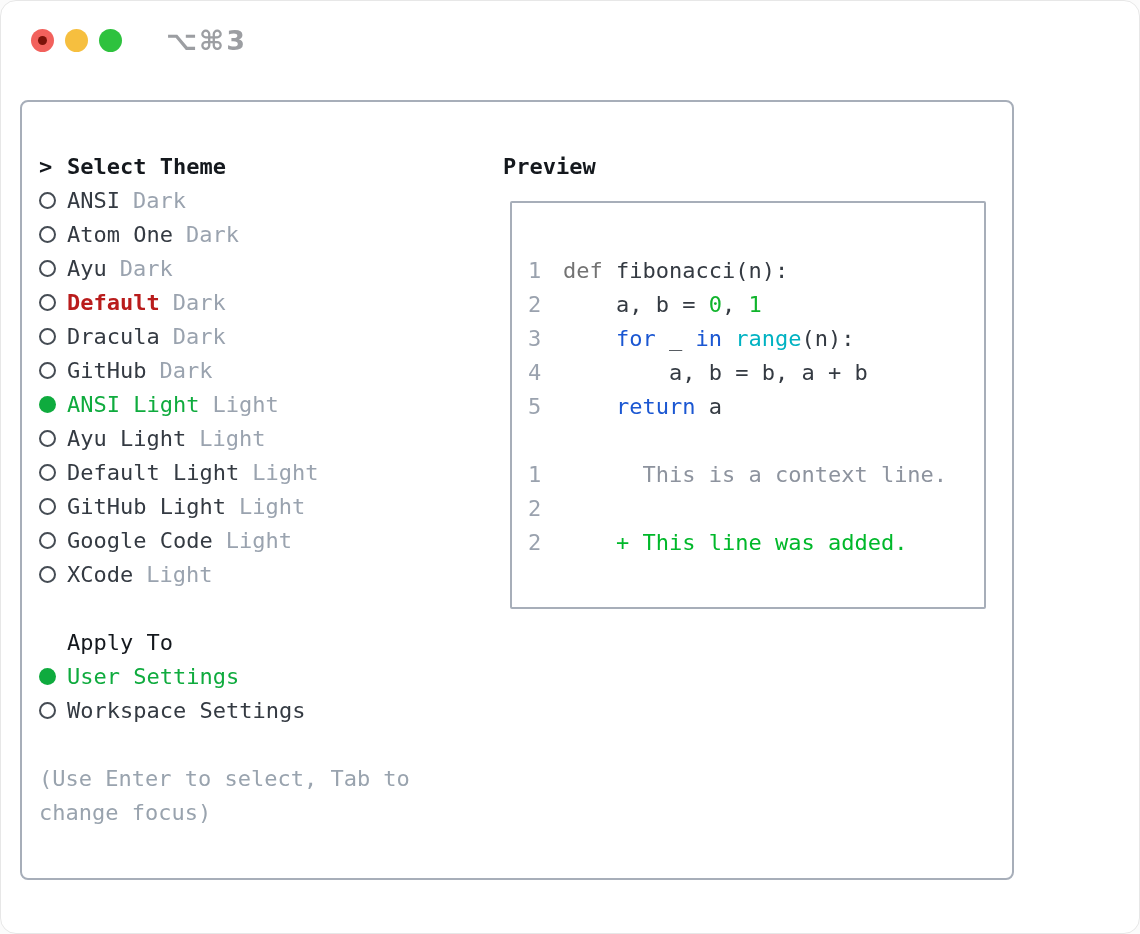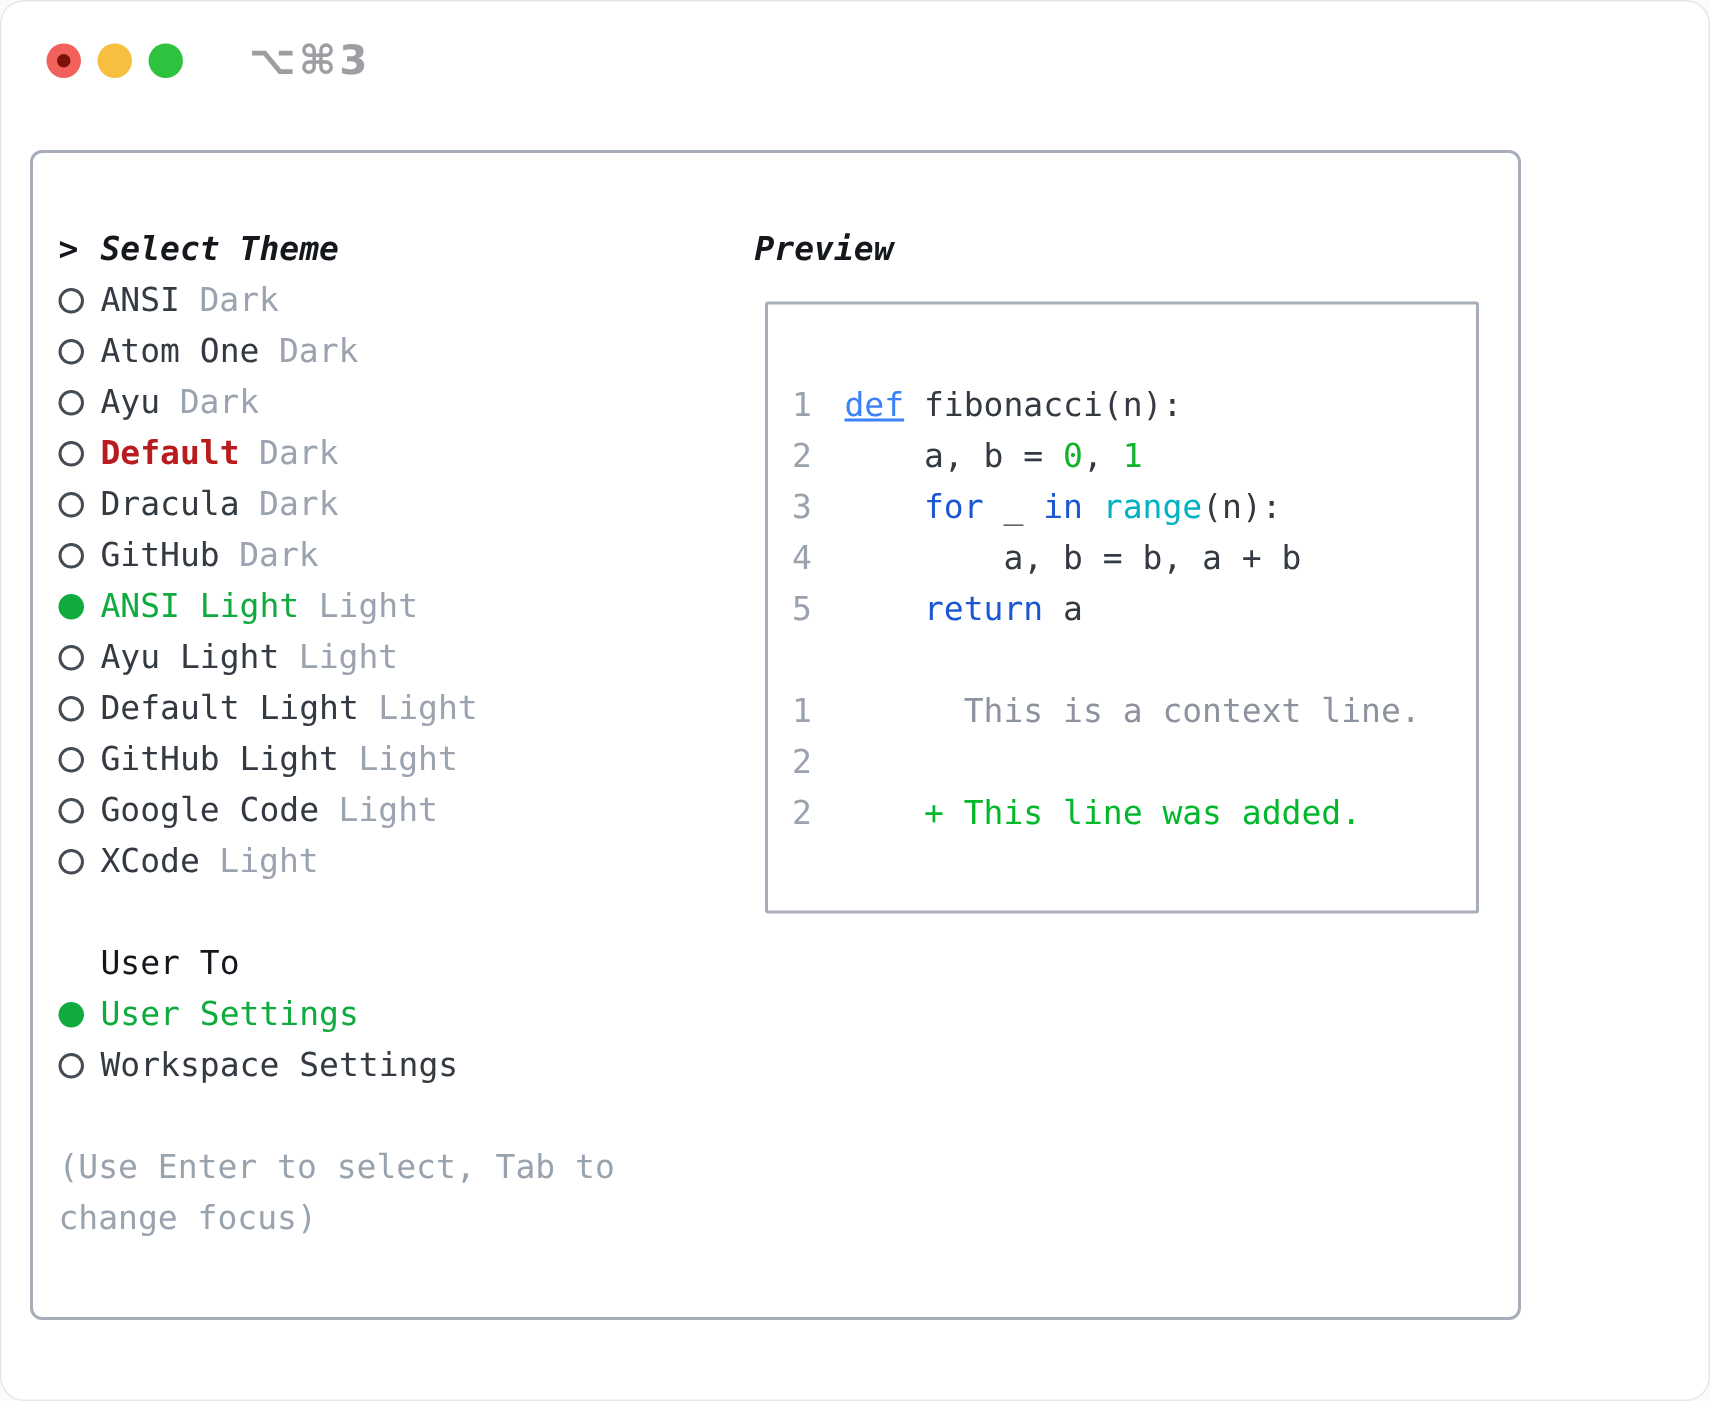--- a/index.html
+++ b/index.html
@@ -15,21 +15,21 @@
   .dot.yellow{background:#f6bf3f;}
   .dot.green{background:#2ec23e;}
   .dot-inner{width:9px;height:9px;border-radius:50%;background:#7c1209;}
   .wtitle{margin-left:33px;font-family:"DejaVu Sans",sans-serif;font-weight:bold;font-size:27px;color:#9c9ea2;letter-spacing:2px;}
   
   .panel{position:absolute;left:19px;top:99px;width:994px;height:780px;border:2px solid #a7aeb9;border-radius:8px;box-sizing:border-box;background:#fff;}
   .row{display:flex;align-items:center;height:34px;font-size:22px;white-space:pre;}
   .bullet{width:28px;display:flex;align-items:center;flex:0 0 auto;}
   .circle{width:17px;height:17px;border-radius:50%;border:2.5px solid #454c54;box-sizing:border-box;}
   .circle.filled{border:none;}
-  .hdr{font-weight:bold;color:#14181d;font-style:italic;}
+  .hdr{font-weight:bold;color:#14181d;}
   .chev{font-weight:bold;color:#14181d;font-size:22px;}
   .applyhdr{color:#14181d;}
   .suffix{margin-left:13px;}
   .left-col{position:absolute;left:17px;top:47px;}
   .hint-line{color:#99a3ae;}
   
   .preview-title{position:absolute;left:481px;top:47px;}
   .preview-box{position:absolute;left:488px;top:99px;width:476px;height:408px;border:2px solid #a7aeb9;border-radius:2px;box-sizing:border-box;padding:50px 10px 0 16px;overflow:hidden;}
   .cline{display:flex;align-items:center;height:34px;font-size:22px;white-space:pre;}
   .lineno{width:20px;margin-right:15px;flex:0 0 auto;}
@@ -69,21 +69,21 @@
           <div class="row"><span class="bullet"><span class="circle"></span></span><span style="color: rgb(52, 58, 66);">Default Light</span><span class="suffix" style="color: rgb(154, 163, 175);">Light</span></div>
           <div class="row"><span class="bullet"><span class="circle"></span></span><span style="color: rgb(52, 58, 66);">GitHub Light</span><span class="suffix" style="color: rgb(154, 163, 175);">Light</span></div>
           <div class="row"><span class="bullet"><span class="circle"></span></span><span style="color: rgb(52, 58, 66);">Google Code</span><span class="suffix" style="color: rgb(154, 163, 175);">Light</span></div>
           <div class="row"><span class="bullet"><span class="circle"></span></span><span style="color: rgb(52, 58, 66);">XCode</span><span class="suffix" style="color: rgb(154, 163, 175);">Light</span></div>
         </div>
 
       <div class="row"></div>
 
       <div class="row">
         <span class="bullet"></span>
-        <span class="applyhdr">User To</span>
+        <span class="applyhdr">Apply To</span>
       </div>
 
       <div>
           <div class="row"><span class="bullet"><span class="circle filled" style="background: rgb(15, 171, 62);"></span></span><span style="color: rgb(15, 171, 62);">User Settings</span></div>
           <div class="row"><span class="bullet"><span class="circle"></span></span><span style="color: rgb(52, 58, 66);">Workspace Settings</span></div>
         </div>
 
       <div class="row"></div>
 
       <div>
@@ -91,21 +91,21 @@
           <div class="row hint-line">change focus)</div>
         </div>
     </div>
 
     <div class="preview-title row">
       <span class="hdr">Preview</span>
     </div>
 
     <div class="preview-box">
       <div>
-          <div class="cline"><span class="lineno" style="color: rgb(154, 162, 174);">1</span><span class="ctext"><span style="color: #3b82f6; text-decoration: underline;">def</span><span style="color: rgb(52, 58, 66);"> fibonacci(n):</span></span></div>
+          <div class="cline"><span class="lineno" style="color: rgb(154, 162, 174);">1</span><span class="ctext"><span style="color: #737373;">def</span><span style="color: rgb(52, 58, 66);"> fibonacci(n):</span></span></div>
           <div class="cline"><span class="lineno" style="color: rgb(154, 162, 174);">2</span><span class="ctext"><span style="color: rgb(52, 58, 66);">    a, b = </span><span style="color: rgb(16, 180, 44);">0</span><span style="color: rgb(52, 58, 66);">, </span><span style="color: rgb(16, 180, 44);">1</span></span></div>
           <div class="cline"><span class="lineno" style="color: rgb(154, 162, 174);">3</span><span class="ctext"><span style="color: rgb(52, 58, 66);">    </span><span style="color: rgb(27, 87, 210);">for</span><span style="color: rgb(52, 58, 66);"> _ </span><span style="color: rgb(27, 87, 210);">in</span><span style="color: rgb(52, 58, 66);"> </span><span style="color: rgb(0, 178, 194);">range</span><span style="color: rgb(52, 58, 66);">(n):</span></span></div>
           <div class="cline"><span class="lineno" style="color: rgb(154, 162, 174);">4</span><span class="ctext"><span style="color: rgb(52, 58, 66);">        a, b = b, a + b</span></span></div>
           <div class="cline"><span class="lineno" style="color: rgb(154, 162, 174);">5</span><span class="ctext"><span style="color: rgb(52, 58, 66);">    </span><span style="color: rgb(27, 87, 210);">return</span><span style="color: rgb(52, 58, 66);"> a</span></span></div>
           <div class="cline"><span class="lineno" style="color: rgb(154, 162, 174);"></span><span class="ctext"></span></div>
           <div class="cline"><span class="lineno" style="color: rgb(154, 162, 174);">1</span><span class="ctext"><span style="color: rgb(141, 147, 158);">      This is a context line.</span></span></div>
           <div class="cline"><span class="lineno" style="color: rgb(154, 162, 174);">2</span></div>
           <div class="cline"><span class="lineno" style="color: rgb(154, 162, 174);">2</span><span class="ctext"><span style="color: rgb(0, 184, 42); text-align: right;">    + This line was added.</span></span></div>
         </div>
     </div>

